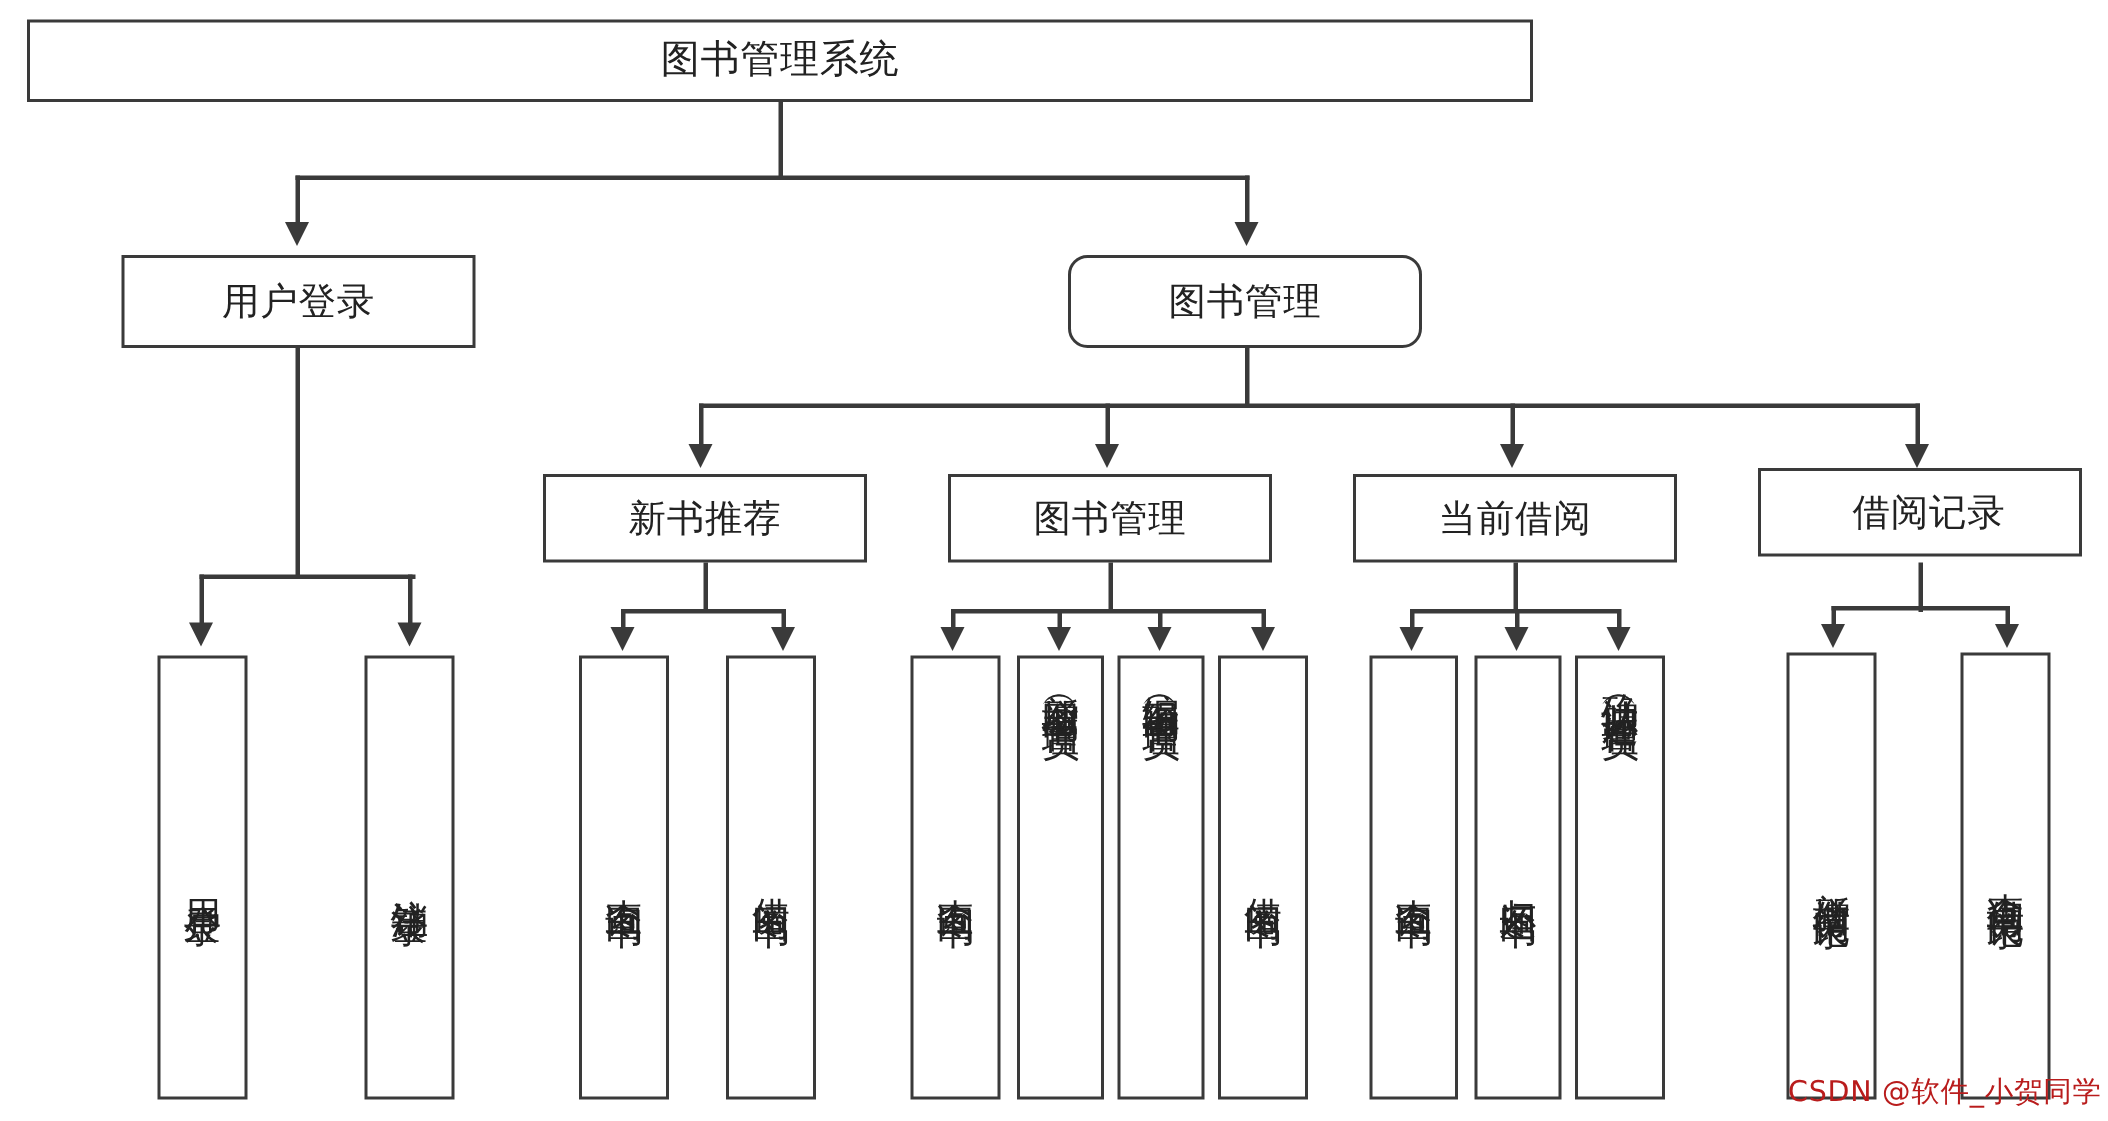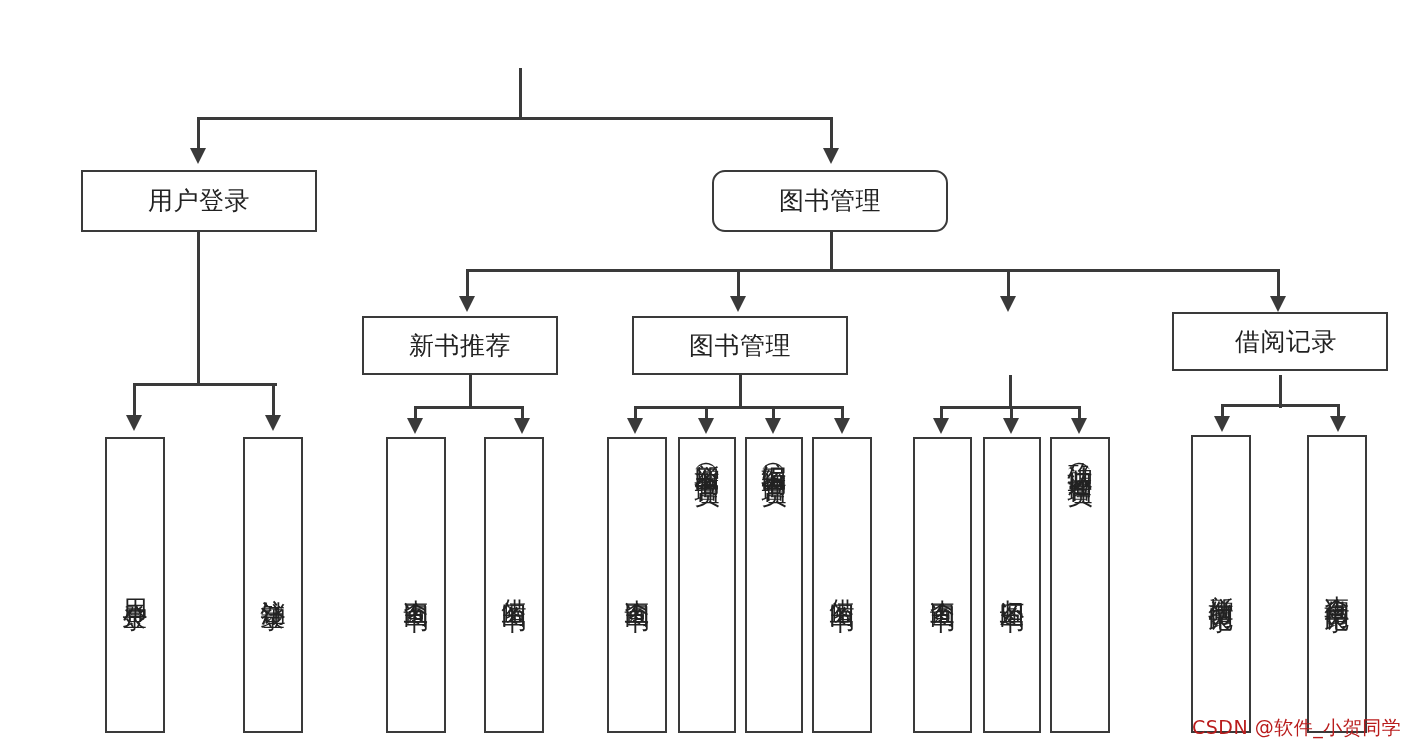--- a/index.html
+++ b/index.html
@@ -86,20 +86,23 @@
     white-space: nowrap;
     pointer-events: none;
     letter-spacing: 0.5px;
   }
 </style>
 </head>
 <body>
 
 <div id="canvas">
 
+  <div class="node root horiz" style="left:18px; top:13px; width:1004px; height:55px;">
+    <span class="label">图书管理系统</span>
+  </div>
 
   <div class="edge v" style="left:519px; top:68px; width:2.5px; height:51px;"></div>
 
   <div class="edge h" style="left:197px; top:117px; width:636px; height:2.5px;"></div>
 
   <div class="edge v" style="left:197px; top:117px; height:34px;"></div>
   <div class="arrow" style="left:190px; top:148px;"></div>
 
   <div class="edge v" style="left:830px; top:117px; height:34px;"></div>
   <div class="arrow" style="left:823px; top:148px;"></div>
@@ -126,25 +129,28 @@
 
   <div class="edge v" style="left:737px; top:269px; height:30px;"></div>
   <div class="arrow" style="left:730px; top:296px;"></div>
 
   <div class="edge v" style="left:1007px; top:269px; height:30px;"></div>
   <div class="arrow" style="left:1000px; top:296px;"></div>
 
   <div class="edge v" style="left:1277px; top:269px; height:30px;"></div>
   <div class="arrow" style="left:1270px; top:296px;"></div>
 
-  <div class="node horiz" style="left:362px; top:316px; width:196px; height:59px;">
+  <div class="node horiz" style="left:362px; top:316px; width:216px; height:59px;">
     <span class="label">新书推荐</span>
   </div>
   <div class="node horiz" style="left:632px; top:316px; width:216px; height:59px;">
     <span class="label">图书管理</span>
+  </div>
+  <div class="node horiz" style="left:902px; top:316px; width:216px; height:59px;">
+    <span class="label">当前借阅</span>
   </div>
   <div class="node horiz" style="left:1172px; top:312px; width:216px; height:59px;padding-left:12px;">
     <span class="label">借阅记录</span>
   </div>
 
   <div class="edge v" style="left:469px; top:375px; height:33px;"></div>
   <div class="edge h" style="left:414px; top:406px; width:110px;"></div>
   <div class="edge v" style="left:414px; top:406px; height:14px;"></div>
   <div class="arrow" style="left:407px; top:418px;"></div>
   <div class="edge v" style="left:521px; top:406px; height:14px;"></div>

